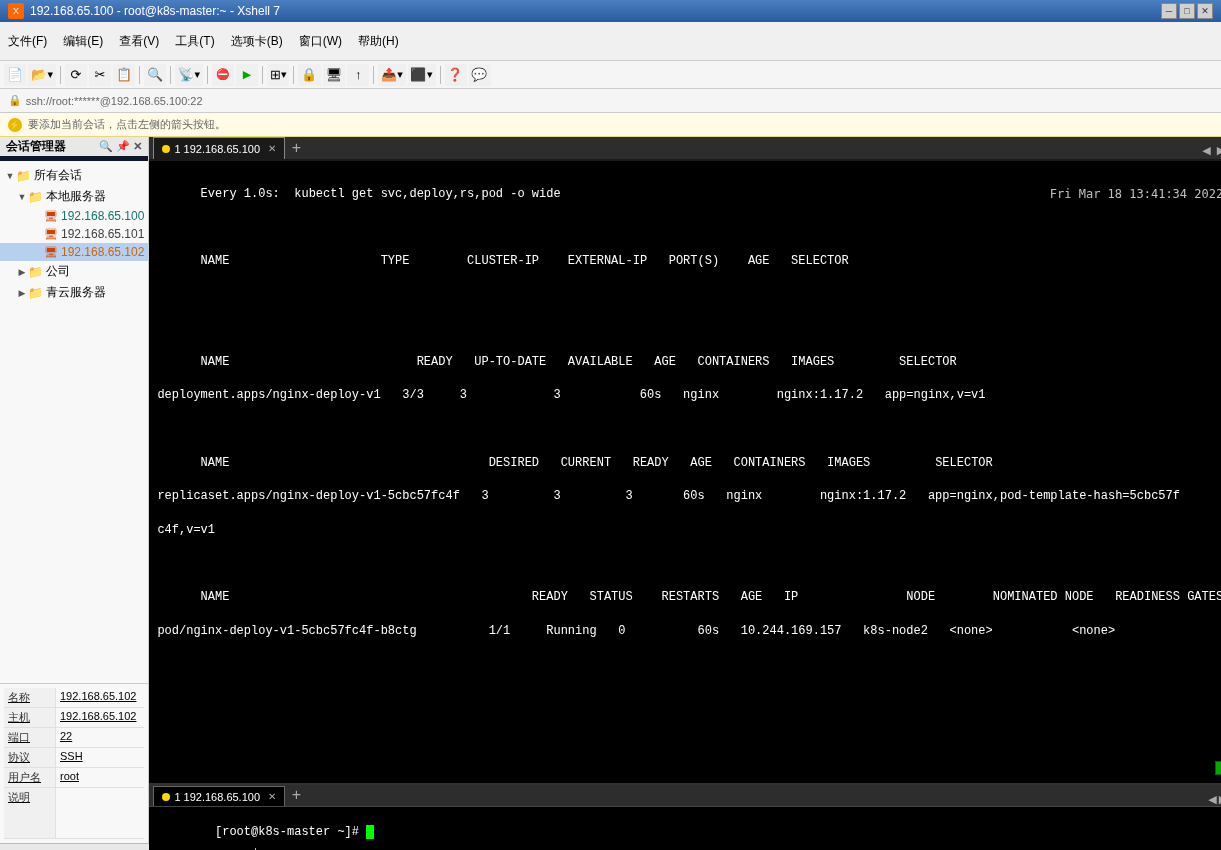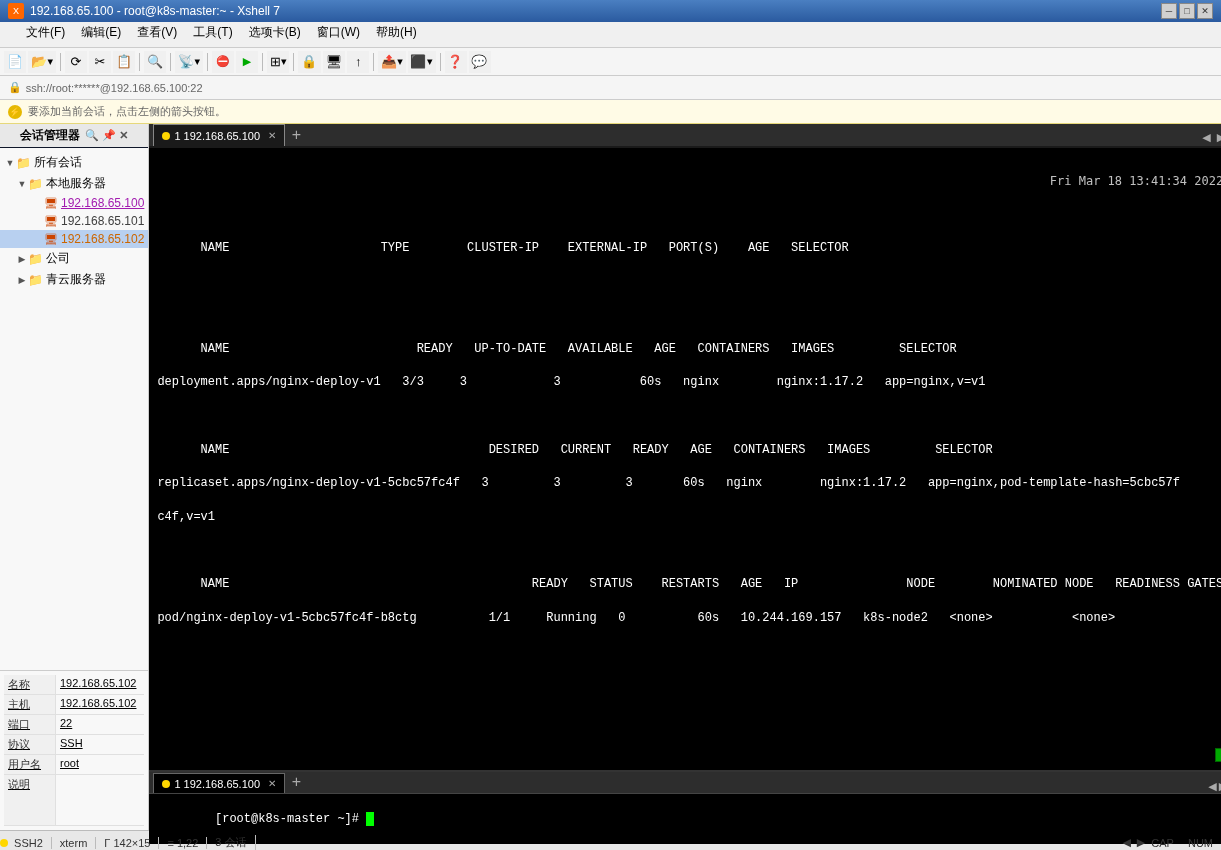--- a/index.html
+++ b/index.html
@@ -16,25 +16,25 @@
       color: white;
       font-size: 12px;
     }
     .title-bar-left { display: flex; align-items: center; gap: 6px; }
     .title-bar-icon { width: 16px; height: 16px; background: #ff6600; border-radius: 2px; display: flex; align-items: center; justify-content: center; font-size: 9px; color: white; }
     .title-bar-controls { display: flex; gap: 2px; }
     .title-btn { width: 16px; height: 16px; background: #d0d0d0; border: 1px solid #888; display: flex; align-items: center; justify-content: center; font-size: 9px; cursor: pointer; color: #333; }
 
     
     .menu-bar {
-      height: 26px;
+      height: 39px;
       background: #f0f0f0;
       display: flex;
-      align-items: flex-start;
-      padding: 0 18px;
+      align-items: center;
+      padding: 0 0;
       border-bottom: 1px solid #ccc;
       font-size: 12px;
     }
     .menu-item { padding: 2px 8px; cursor: pointer; color: #000; }
 
     
     .toolbar {
       height: 28px;
       background: #f5f5f5;
       border-bottom: 1px solid #ccc;
@@ -83,25 +83,25 @@
     .sidebar {
       width: 197px;
       background: #f8f8f8;
       border-right: 1px solid #ccc;
       display: flex;
       flex-direction: column;
     }
     .sidebar-header {
       height: 24px;
       background: #e8e8e8;
-      border-bottom: 1px solid #0f172a;
+      border-bottom: 5px solid #0f172a;
       display: flex;
       align-items: center;
       justify-content: space-between;
-      padding: 0 20px;
+      padding: 0 6px;
       font-size: 12px;
       font-weight: bold;
     }
     .sidebar-header-icons { display: flex; gap: 3px; align-items: center; }
     .sidebar-header-icon { font-size: 11px; cursor: pointer; color: #555; }
     .tree-area { flex: 1; overflow-y: auto; padding: 4px 0; }
     .tree-item { display: flex; align-items: center; padding: 2px 4px; cursor: pointer; font-size: 12px; white-space: nowrap; }
     .tree-item.selected { background: #b8d0f0; }
     .tree-expand { width: 12px; display: inline-flex; align-items: center; justify-content: center; font-size: 9px; color: #555; }
 
@@ -336,21 +336,21 @@
 
       <div class="tree-item" style="padding-left:16px;">
         <span class="tree-expand">▼</span>
         <span style="margin-right:3px; color:#555;">📁</span>
         <span>本地服务器</span>
       </div>
 
       <div class="tree-item" style="padding-left:32px;">
         <span class="tree-expand" style="width:12px;"></span>
         <span style="margin-right:3px; color:#cc4400; font-size:11px;">🖥</span>
-        <span style="color:#a21caf;text-decoration:underline;">192.168.65.100</span>
+        <span style="color:#0f766e;">192.168.65.100</span>
       </div>
 
       <div class="tree-item" style="padding-left:32px;">
         <span class="tree-expand" style="width:12px;"></span>
         <span style="margin-right:3px; color:#cc4400; font-size:11px;">🖥</span>
         <span style="color:#404040;">192.168.65.101</span>
       </div>
 
       <div class="tree-item selected" style="padding-left:32px;">
         <span class="tree-expand" style="width:12px;"></span>
@@ -408,21 +408,21 @@
         <span class="tab-close">✕</span>
       </div>
       <div class="tab-add">+</div>
       <div class="tab-nav">
         <span class="tab-nav-btn">◀</span>
         <span class="tab-nav-btn">▶</span>
       </div>
     </div>
 
     <div class="terminal-output">
-      <span style="float:right; font-family:monospace; font-size:12px; color:#c0c0c0;">Fri Mar 18 13:41:34 2022</span>
+      <span class="term-white">Every 1.0s:  kubectl get svc,deploy,rs,pod -o wide</span><span style="float:right; font-family:monospace; font-size:12px; color:#c0c0c0;">Fri Mar 18 13:41:34 2022</span>
       <br><br>
       <span class="term-white">NAME                     TYPE        CLUSTER-IP    EXTERNAL-IP   PORT(S)    AGE   SELECTOR</span>
       <br>
       <br><br>
       <span class="term-white">NAME                          READY   UP-TO-DATE   AVAILABLE   AGE   CONTAINERS   IMAGES         SELECTOR</span>
       <br><span class="term-white">deployment.apps/nginx-deploy-v1   3/3     3            3           60s   nginx        nginx:1.17.2   app=nginx,v=v1</span>
       <br><br>
       <span class="term-white">NAME                                    DESIRED   CURRENT   READY   AGE   CONTAINERS   IMAGES         SELECTOR</span>
       <br><span class="term-white">replicaset.apps/nginx-deploy-v1-5cbc57fc4f   3         3         3       60s   nginx        nginx:1.17.2   app=nginx,pod-template-hash=5cbc57f</span>
       <br><span class="term-white">c4f,v=v1</span>

